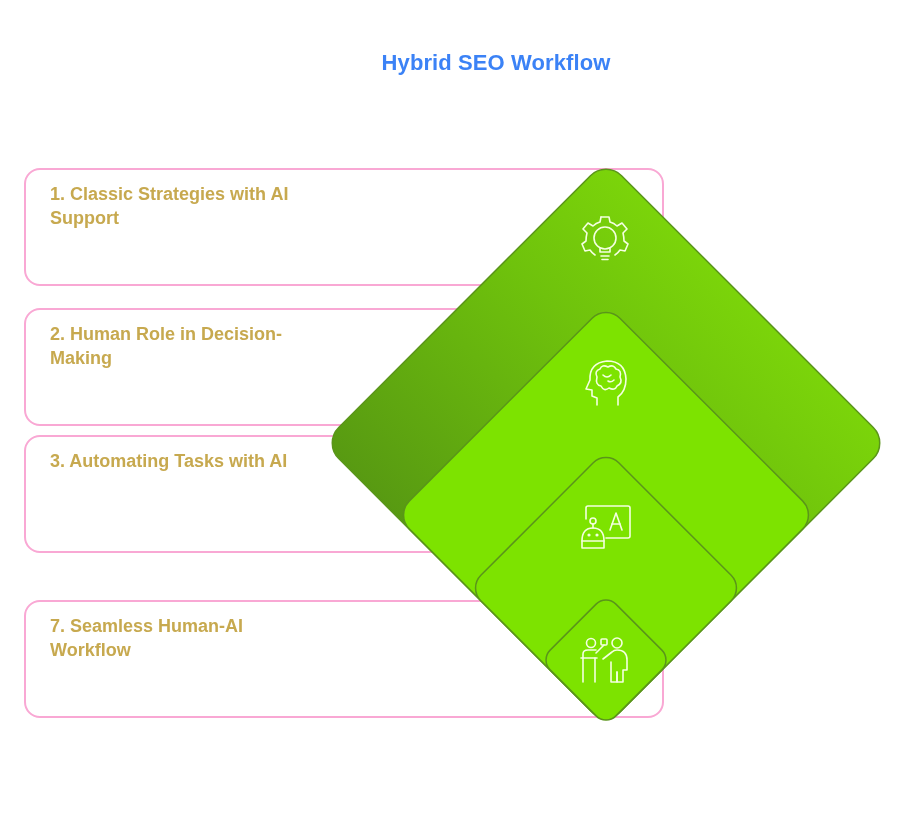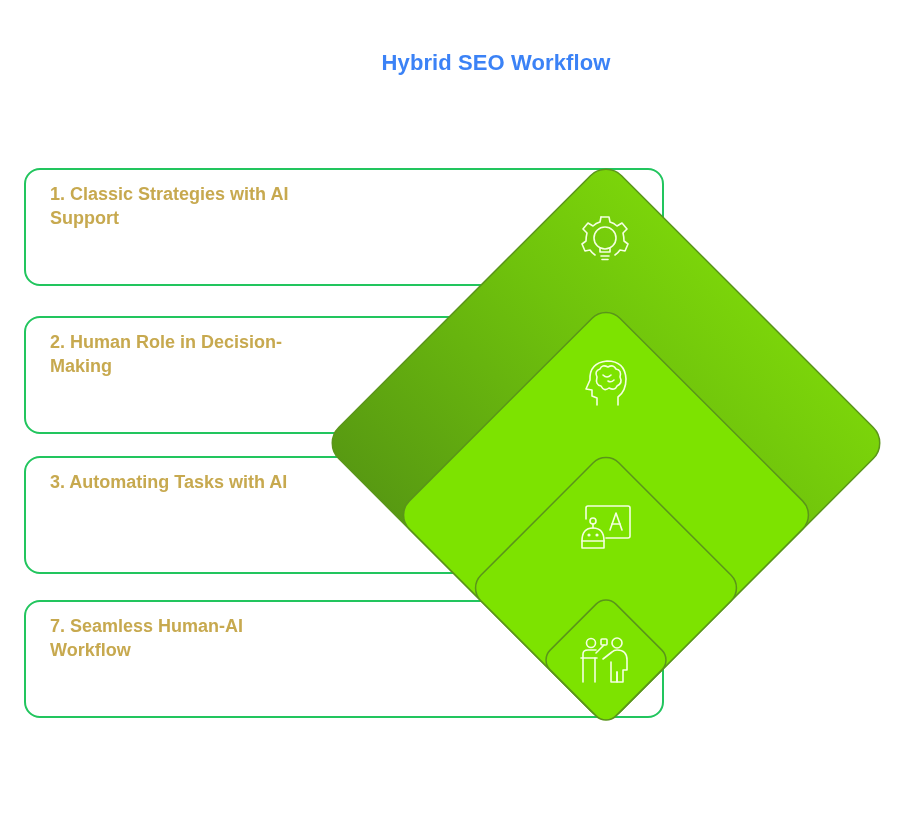--- a/index.html
+++ b/index.html
@@ -24,21 +24,21 @@
       font-weight: bold;
       color: #3b82f6;
       letter-spacing: 0.1px;
       padding-left: 40px;
     }
     .step-box {
       position: absolute;
       left: 24px;
       width: 640px;
       height: 118px;
-      border: 2px solid #22c55e;
+      border: 2px solid #f9a8d4;
       border-radius: 16px;
       background: #ffffff;
       box-sizing: border-box;
     }
     .step-label {
       position: absolute;
       left: 24px;
       top: 12px;
       width: 270px;
       font-size: 18px;
@@ -53,24 +53,24 @@
     }
   </style>
 </head>
 <body>
 
 <div class="title">Hybrid SEO Workflow</div>
 
 <div class="step-box" style="top:168px;">
   <div class="step-label">1. Classic Strategies with AI Support</div>
 </div>
-<div class="step-box" style="top:316px;padding-left:32px;">
+<div class="step-box" style="top:308px;padding-left:32px;">
   <div class="step-label">2. Human Role in Decision-Making</div>
 </div>
-<div class="step-box" style="top:456px;">
+<div class="step-box" style="top:435px;">
   <div class="step-label">3. Automating Tasks with AI</div>
 </div>
 <div class="step-box" style="top:600px;">
   <div class="step-label">7. Seamless Human-AI Workflow</div>
 </div>
 
 <svg class="diagram-svg" width="924" height="829" viewBox="0 0 924 829">
   <defs>
     <linearGradient id="outerGrad" x1="0" y1="0" x2="0" y2="1">
       <stop offset="0" stop-color="#7bd40a"></stop>

